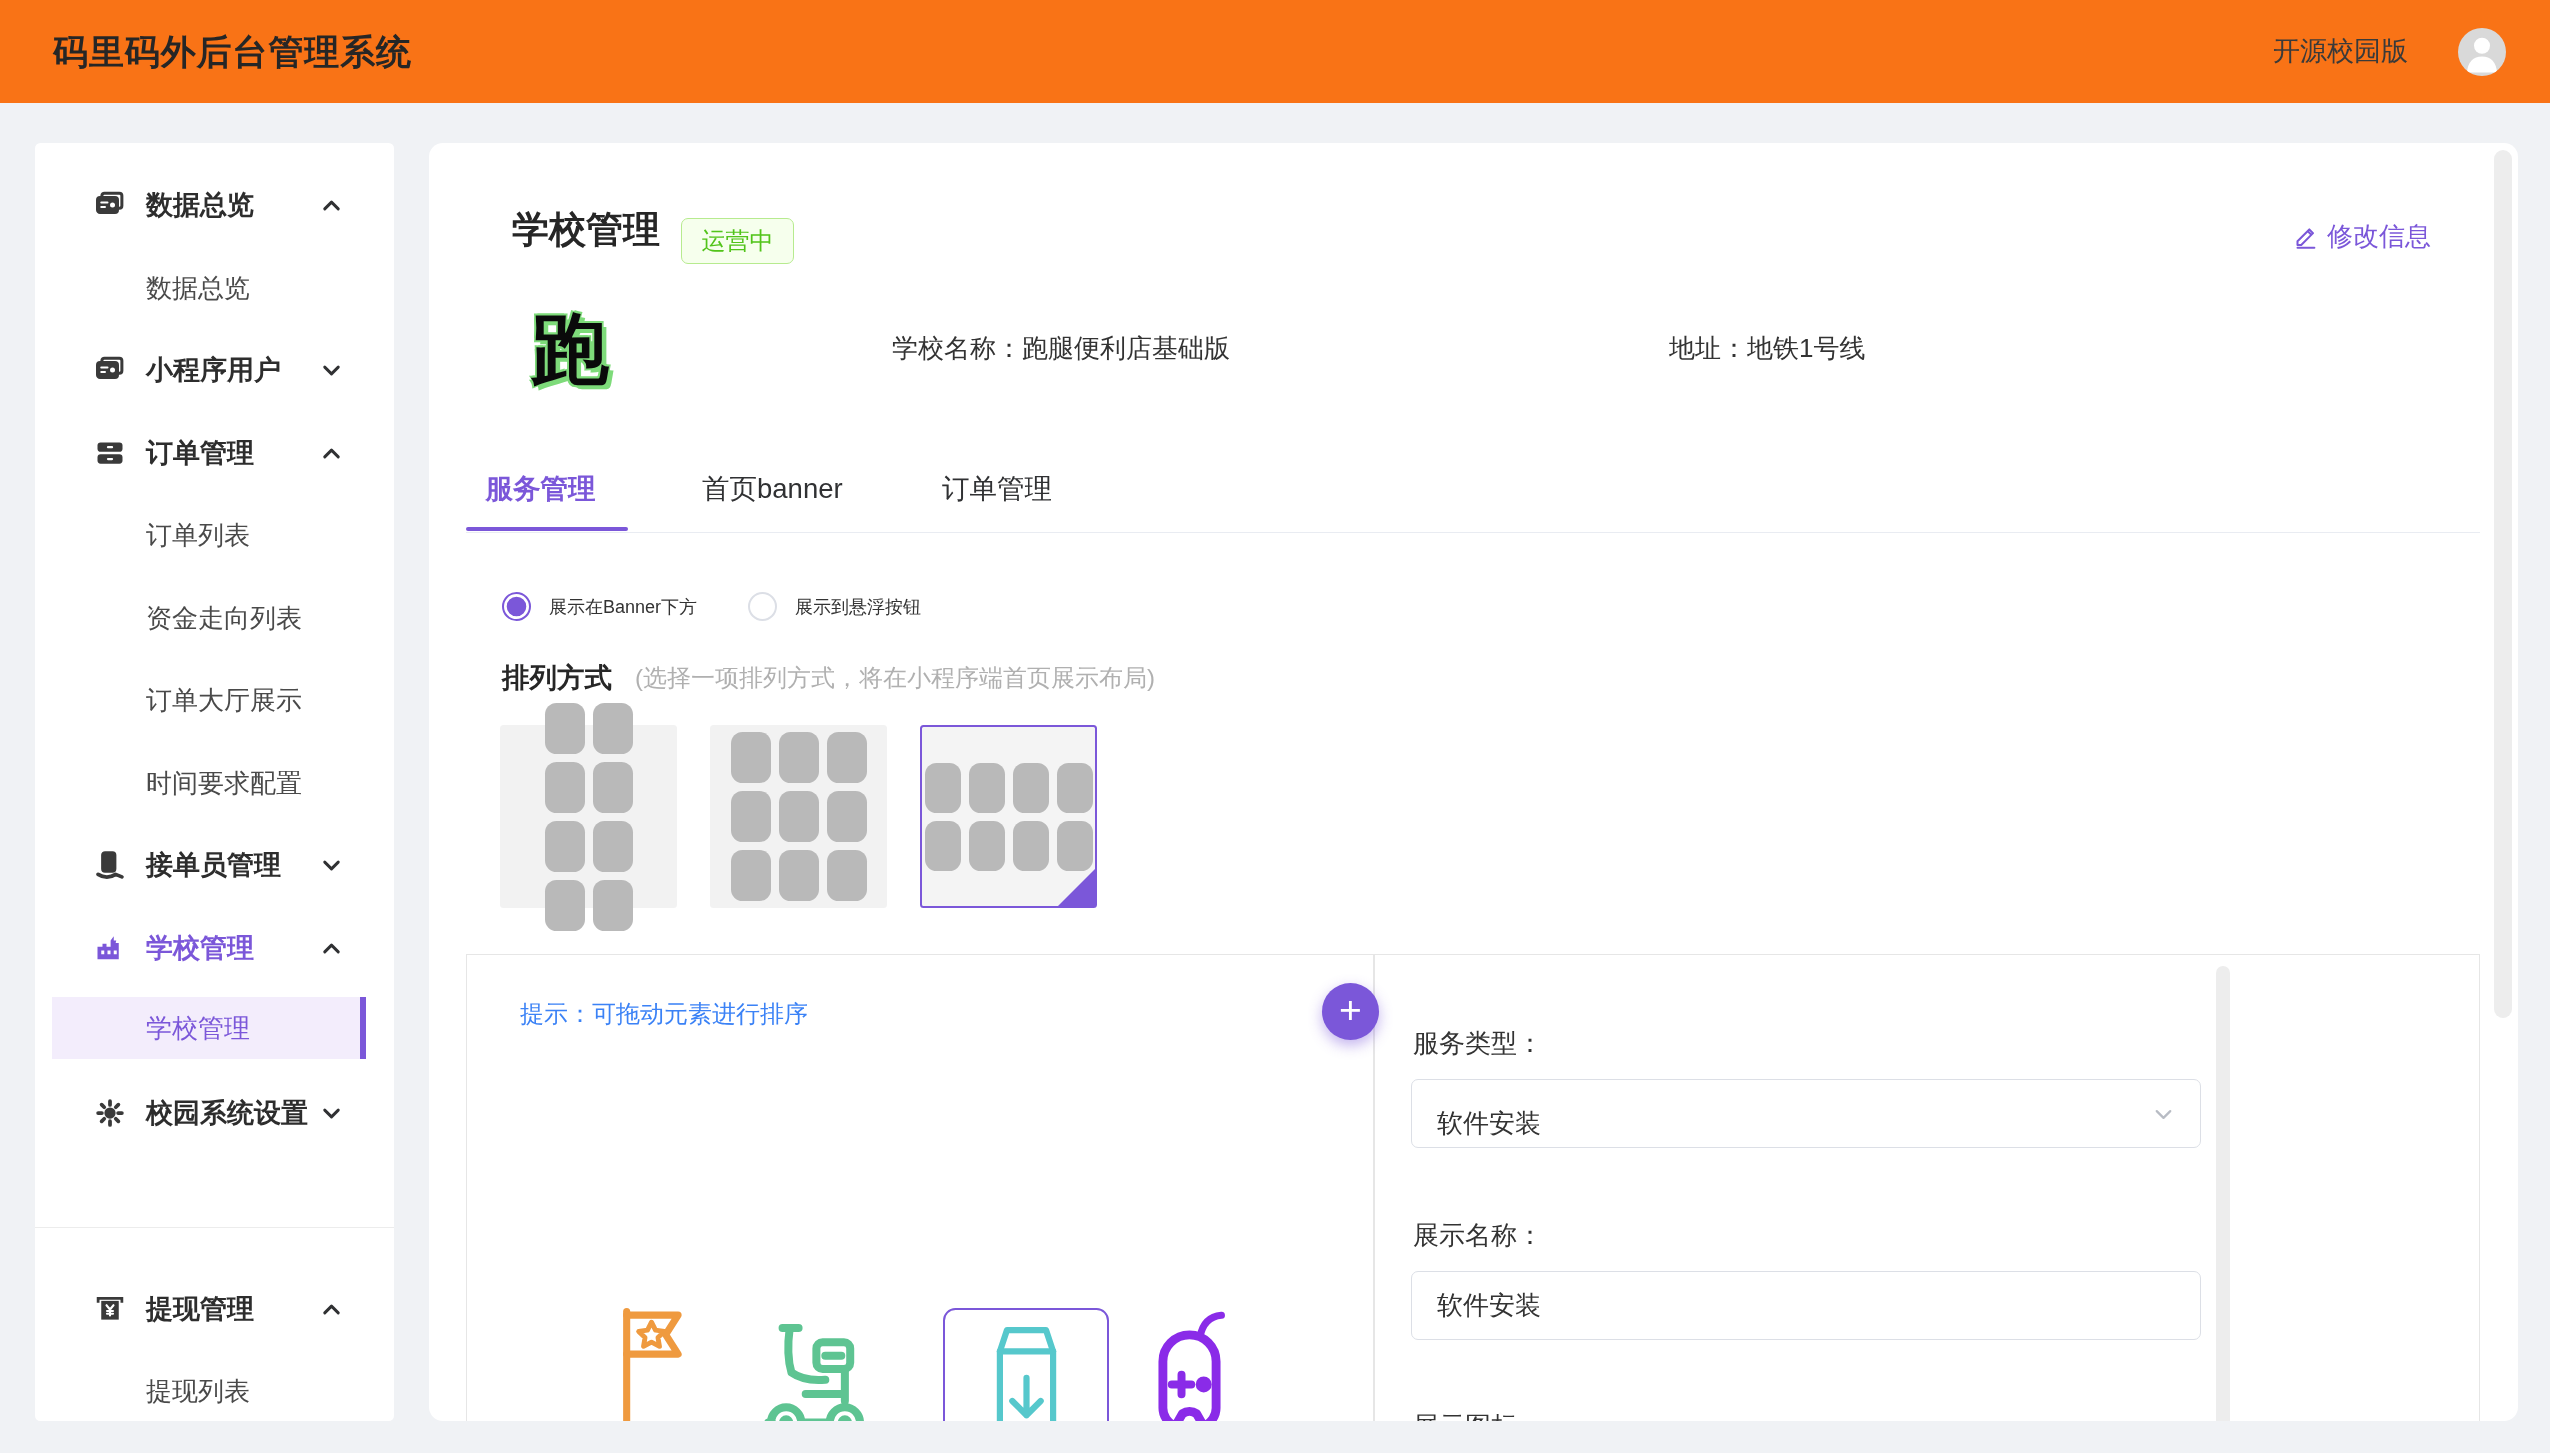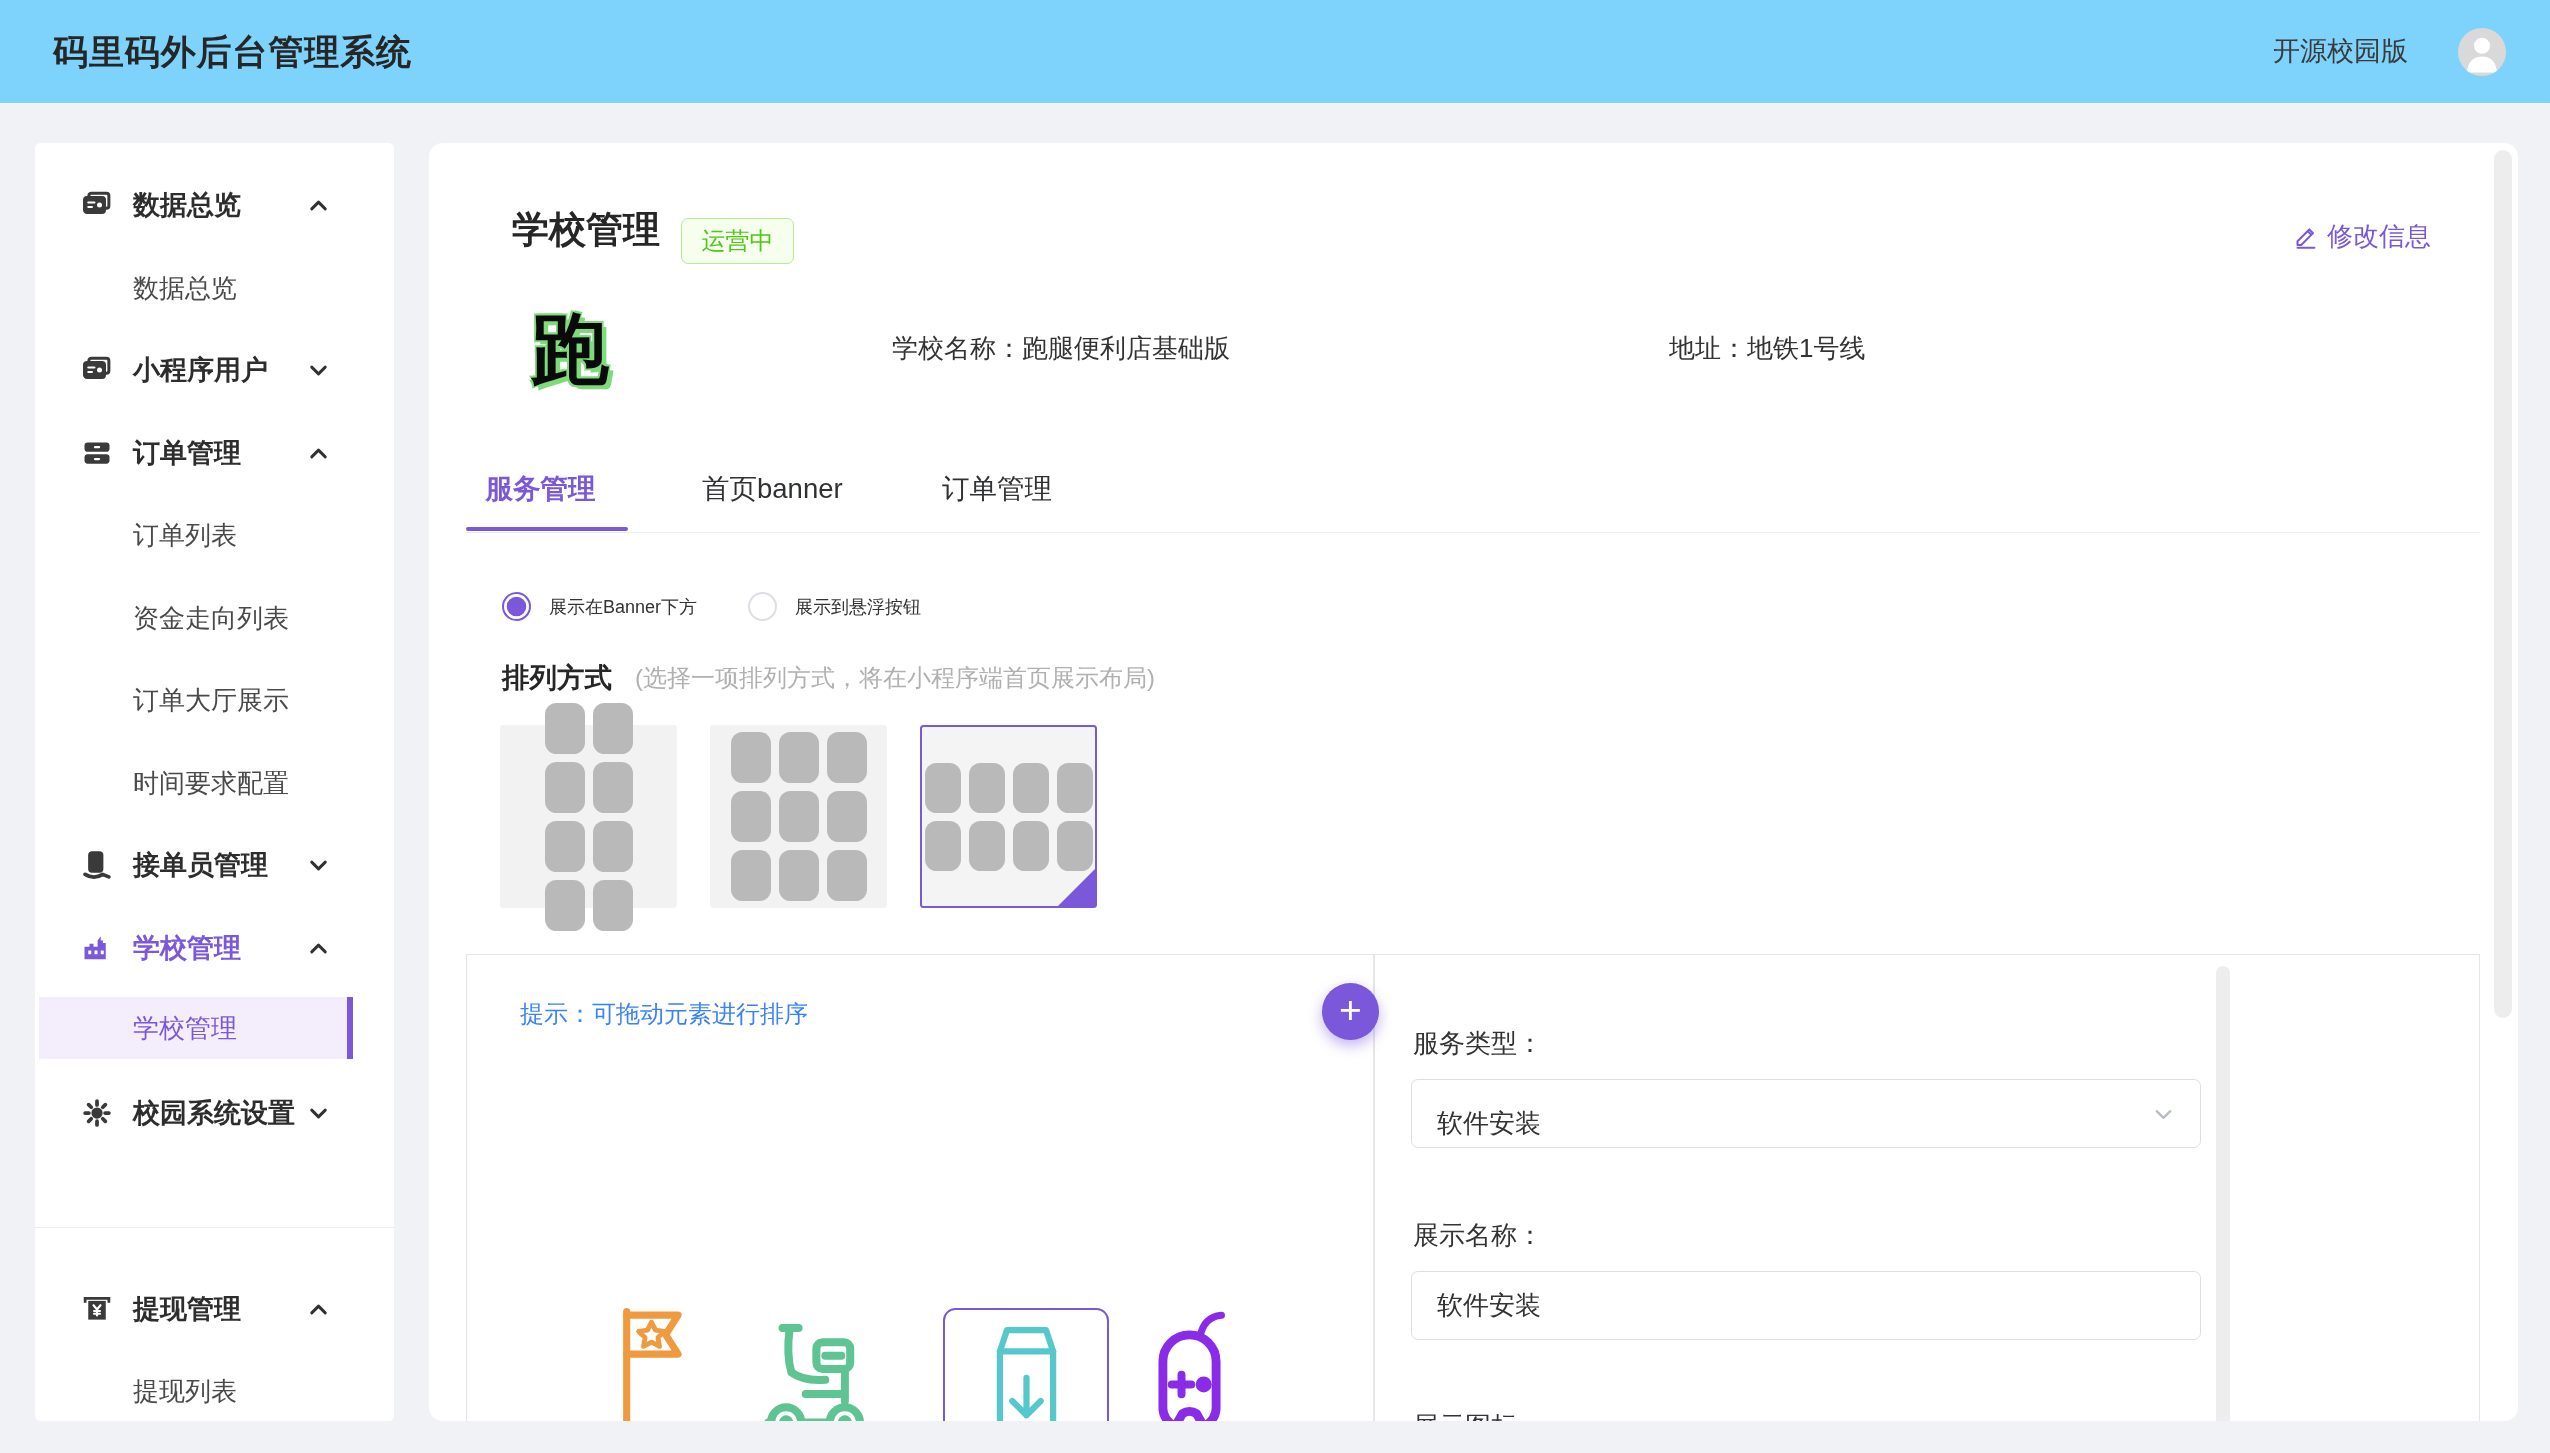--- a/index.html
+++ b/index.html
@@ -1,27 +1,27 @@
 <!DOCTYPE html>
 <html style="font-size:14px"><head>
 <meta charset="utf-8">
 <style>
   * { margin:0; padding:0; box-sizing:border-box; }
   html,body { width:2550px; height:1454px; overflow:hidden; }
   body { background:#f0f2f5; font-family:"Liberation Sans","DejaVu Sans",sans-serif; color:#303133; }
 
   
-  .topbar { position:absolute; left:0; top:0; width:2550px; height:103px; background:#7dd3fc; }
+  .topbar { position:absolute; left:0; top:0; width:2550px; height:103px; background:#f97316; }
   .app-title { position:absolute; left:53px; top:0; height:103px; line-height:103px; font-size:35px; font-weight:700; color:#262626; letter-spacing:0.9px; }
   .edition { position:absolute; right:142px; top:0; height:103px; line-height:103px; font-size:27px; color:#3a3a3a; }
   .avatar { position:absolute; right:44px; top:28px; width:48px; height:48px; border-radius:50%; background:#d9d9d9; overflow:hidden; }
 
   
   .sidebar { position:absolute; left:35px; top:143px; width:359px; height:1278px; background:#ffffff; border-radius:5.3px; overflow:hidden; }
-  .side-row { position:absolute; left:4px; width:314px; height:62px; display:flex; align-items:center; cursor:pointer; }
+  .side-row { position:absolute; left:17px; width:314px; height:62px; display:flex; align-items:center; cursor:pointer; }
   .side-row .mi { width:30px; height:30px; margin-left:43px; flex:none; color:#3a3a3a; }
   .side-row .lbl { margin-left:21px; font-size:27px; font-weight:600; color:#2d2d2d; white-space:nowrap; }
   .side-row .chev { position:absolute; right:21px; width:27px; height:27px; color:#303133; }
   .side-row.sub .lbl { margin-left:94px; font-weight:400; font-size:26px; color:#4a4a4a; }
   .side-row.active .mi, .side-row.active .lbl { color:#7b57d9; }
   .side-row.sel { background:#f3edfc; border-right:6.2px solid #7b57d9; }
   .side-row.sel .lbl { color:#7b57d9; }
   .side-divider { position:absolute; left:0; width:359px; height:0; border-top:1.8px solid #ececec; }
 
   

